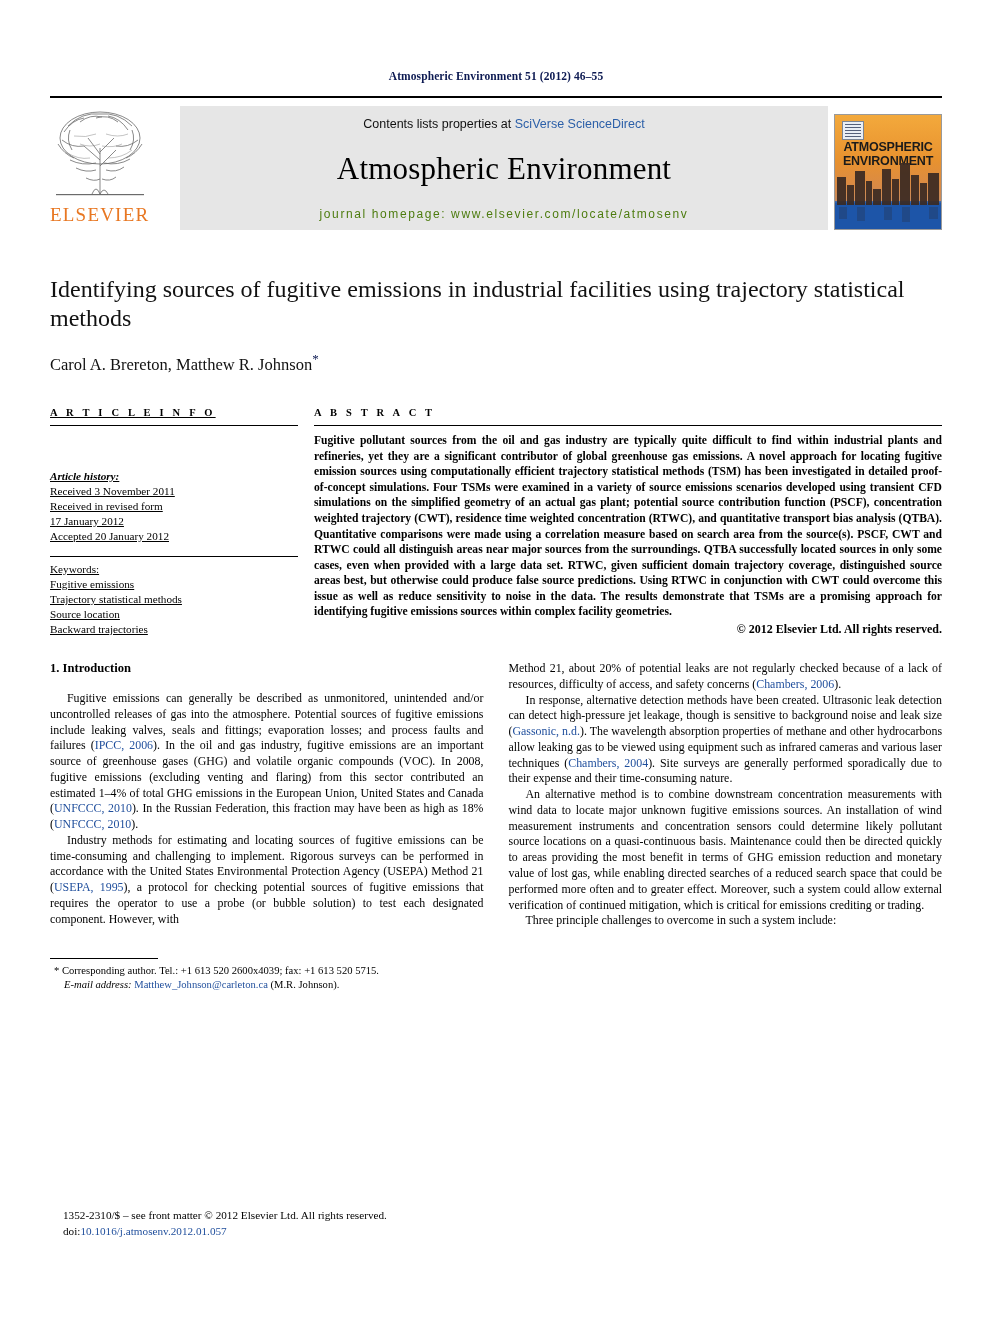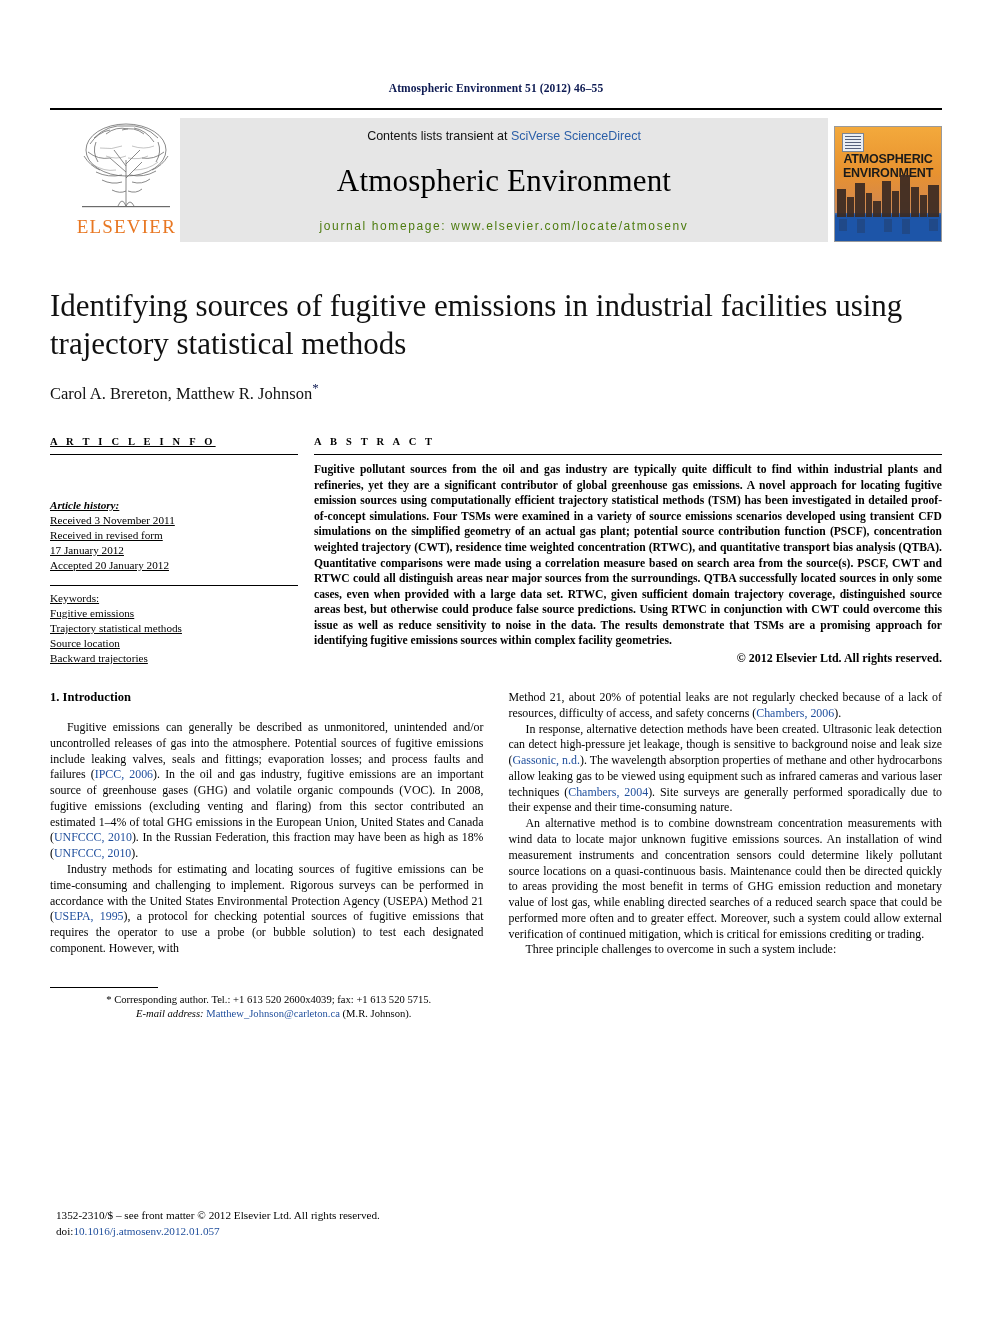--- a/index.html
+++ b/index.html
@@ -13,21 +13,21 @@
     font-family: "Liberation Serif", serif;
     color: #000000;
     position: relative;
     overflow: hidden;
   }
   .page {
     position: relative;
     width: 992px;
     height: 1190px;
     box-sizing: border-box;
-    padding: 16px 50px;
+    padding: 4px 50px;
   }
 
   
   .running-head {
     text-align: center;
     font-size: 11.5px;
     font-weight: bold;
     color: #0d1a52;
     padding-top: 66px;
     letter-spacing: 0.1px;
@@ -41,21 +41,21 @@
     display: flex;
     align-items: stretch;
     height: 124px;
   }
   .elsevier-logo {
     width: 126px;
     flex: 0 0 126px;
     display: flex;
     flex-direction: column;
     justify-content: flex-start;
-    align-items: flex-end;
+    align-items: flex-start;
     padding-top: 2px;
   }
   .tree-svg { display:block; }
   .elsevier-word {
     font-family: "Liberation Serif", serif;
     font-size: 19px;
     letter-spacing: 1.2px;
     color: #E87722;
     font-weight: normal;
     line-height: 1;
@@ -120,21 +120,21 @@
     font-size: 12.5px;
     line-height: 1.08;
     color: #1b1b1b;
     letter-spacing: -0.2px;
   }
   .skyline { position:absolute; left:0; right:0; bottom:0; height:78px; }
 
   
   .title-block { margin-top: 45px; }
   .art-title {
-    font-size: 31px;
+    font-size: 24px;
     line-height: 1.22;
     font-weight: normal;
     margin: 0;
     color: #111;
   }
   .authors {
     margin-top: 17px;
     font-size: 16.5px;
     color: #111;
   }
@@ -211,25 +211,25 @@
     margin-top: 25px;
     padding-top: 5px;
     font-size: 10.6px;
     line-height: 1.38;
   }
   .footnote .fn-rule {
     width: 108px;
     border-top: 1px solid #000;
     margin-bottom: 5px;
   }
-  .footnote .fn-line { padding-left: 12px; text-indent: -8px; text-align: center; }
+  .footnote .fn-line { padding-left: 12px; text-indent: -8px; }
   .footnote .fn-em { font-style: italic; }
   .page-footer {
     position: absolute;
-    left: 56px;
+    left: 63px;
     top: 1208px;
     font-size: 11.2px;
     line-height: 1.4;
   }
 </style>
 </head>
 <body>
 
 <div class="page">
 
@@ -254,21 +254,21 @@
           <path d="M24 28 q12 2 22 -2 M56 26 q12 4 22 0 M30 36 q10 4 20 0 M52 38 q12 2 20 -2"></path>
           <path d="M16 44 q12 8 24 6 M58 50 q14 0 24 -8"></path>
         </g>
         <rect x="6" y="86" width="88" height="1.2" fill="#6b6b6b"></rect>
       </svg>
       <div class="elsevier-word">ELSEVIER</div>
     </div>
 
     <div class="masthead-center">
       <div class="contents-line">
-        <span>Contents lists transient at </span><span class="sd-link">SciVerse ScienceDirect</span>
+        <span>Contents lists properties at </span><span class="sd-link">SciVerse ScienceDirect</span>
       </div>
       <div class="journal-title">Atmospheric Environment</div>
       <div class="homepage-line">journal homepage: www.elsevier.com/locate/atmosenv</div>
     </div>
 
     <div class="cover-thumb">
       <div class="cover-badge"></div>
       <div class="cover-title">
         <div>ATMOSPHERIC</div>
         <div>ENVIRONMENT</div>

